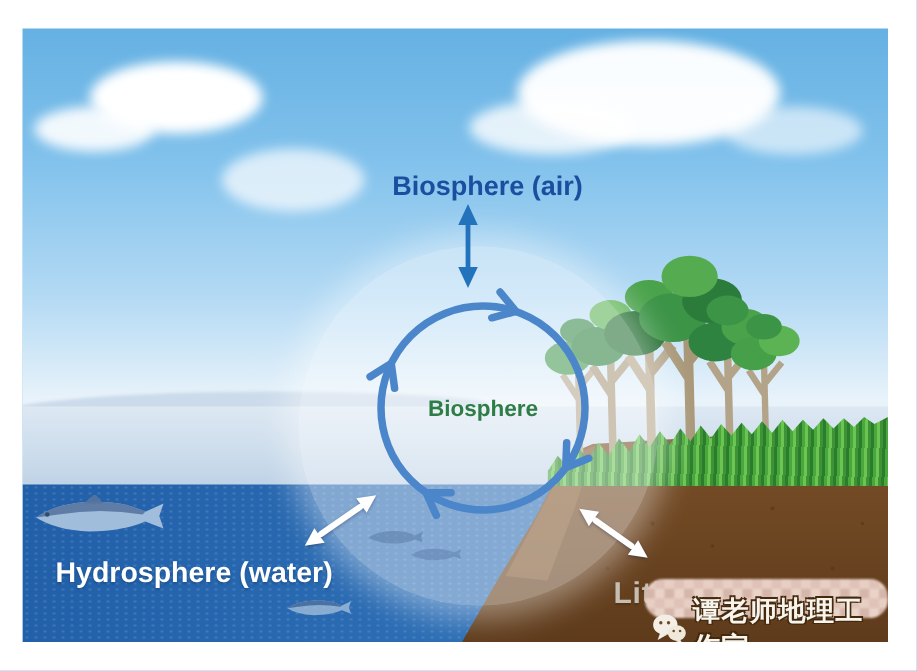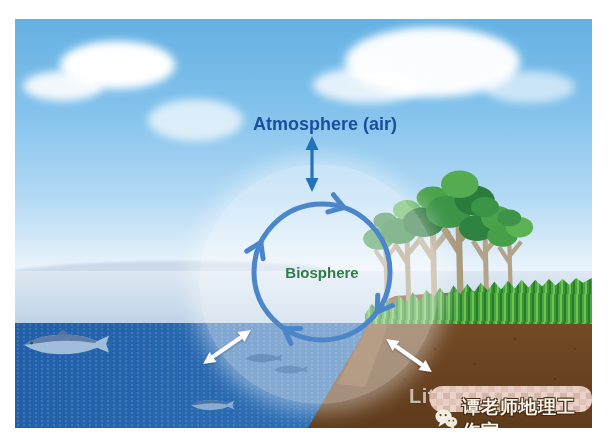--- a/index.html
+++ b/index.html
@@ -179,22 +179,23 @@
     <polygon points="0,-6 12,0 0,6" fill="#ffffff" transform="translate(42,12) rotate(-35)"></polygon>
     <polygon points="0,-6 12,0 0,6" fill="#ffffff" transform="translate(14,32) rotate(145)"></polygon>
   </svg>
 
   <svg class="abs shadowed" style="left:366px;top:315px;width:60px;height:46px;" viewBox="0 0 60 46">
     <line x1="16" y1="13" x2="40" y2="30" stroke="#ffffff" stroke-width="4" stroke-linecap="round"></line>
     <polygon points="0,-6 12,0 0,6" fill="#ffffff" transform="translate(41,31) rotate(35)"></polygon>
     <polygon points="0,-6 12,0 0,6" fill="#ffffff" transform="translate(15,12) rotate(215)"></polygon>
   </svg>
 
-  <div class="abs lbl lbl-atmosphere">Atmosphere (air)</div>
+  <div class="abs lbl lbl-atmosphere">Biosphere (air)</div>
   <div class="abs lbl lbl-biosphere">Biosphere</div>
+  <div class="abs lbl lbl-hydrosphere">Hydrosphere (water)</div>
   <div class="abs lbl lbl-lithosphere">Lith</div>
 
   <div class="abs censor"></div>
 
   <div class="abs watermark">
     <svg style="width:27px;height:24px;" viewBox="0 0 27 24">
       <ellipse cx="10" cy="9" rx="9.5" ry="8" fill="#f3efe6"></ellipse>
       <path d="M6,15.5 L4,21 L11,17 Z" fill="#f3efe6"></path>
       <circle cx="6.5" cy="7.5" r="1.3" fill="#6b4a26"></circle>
       <circle cx="12.5" cy="7.5" r="1.3" fill="#6b4a26"></circle>

